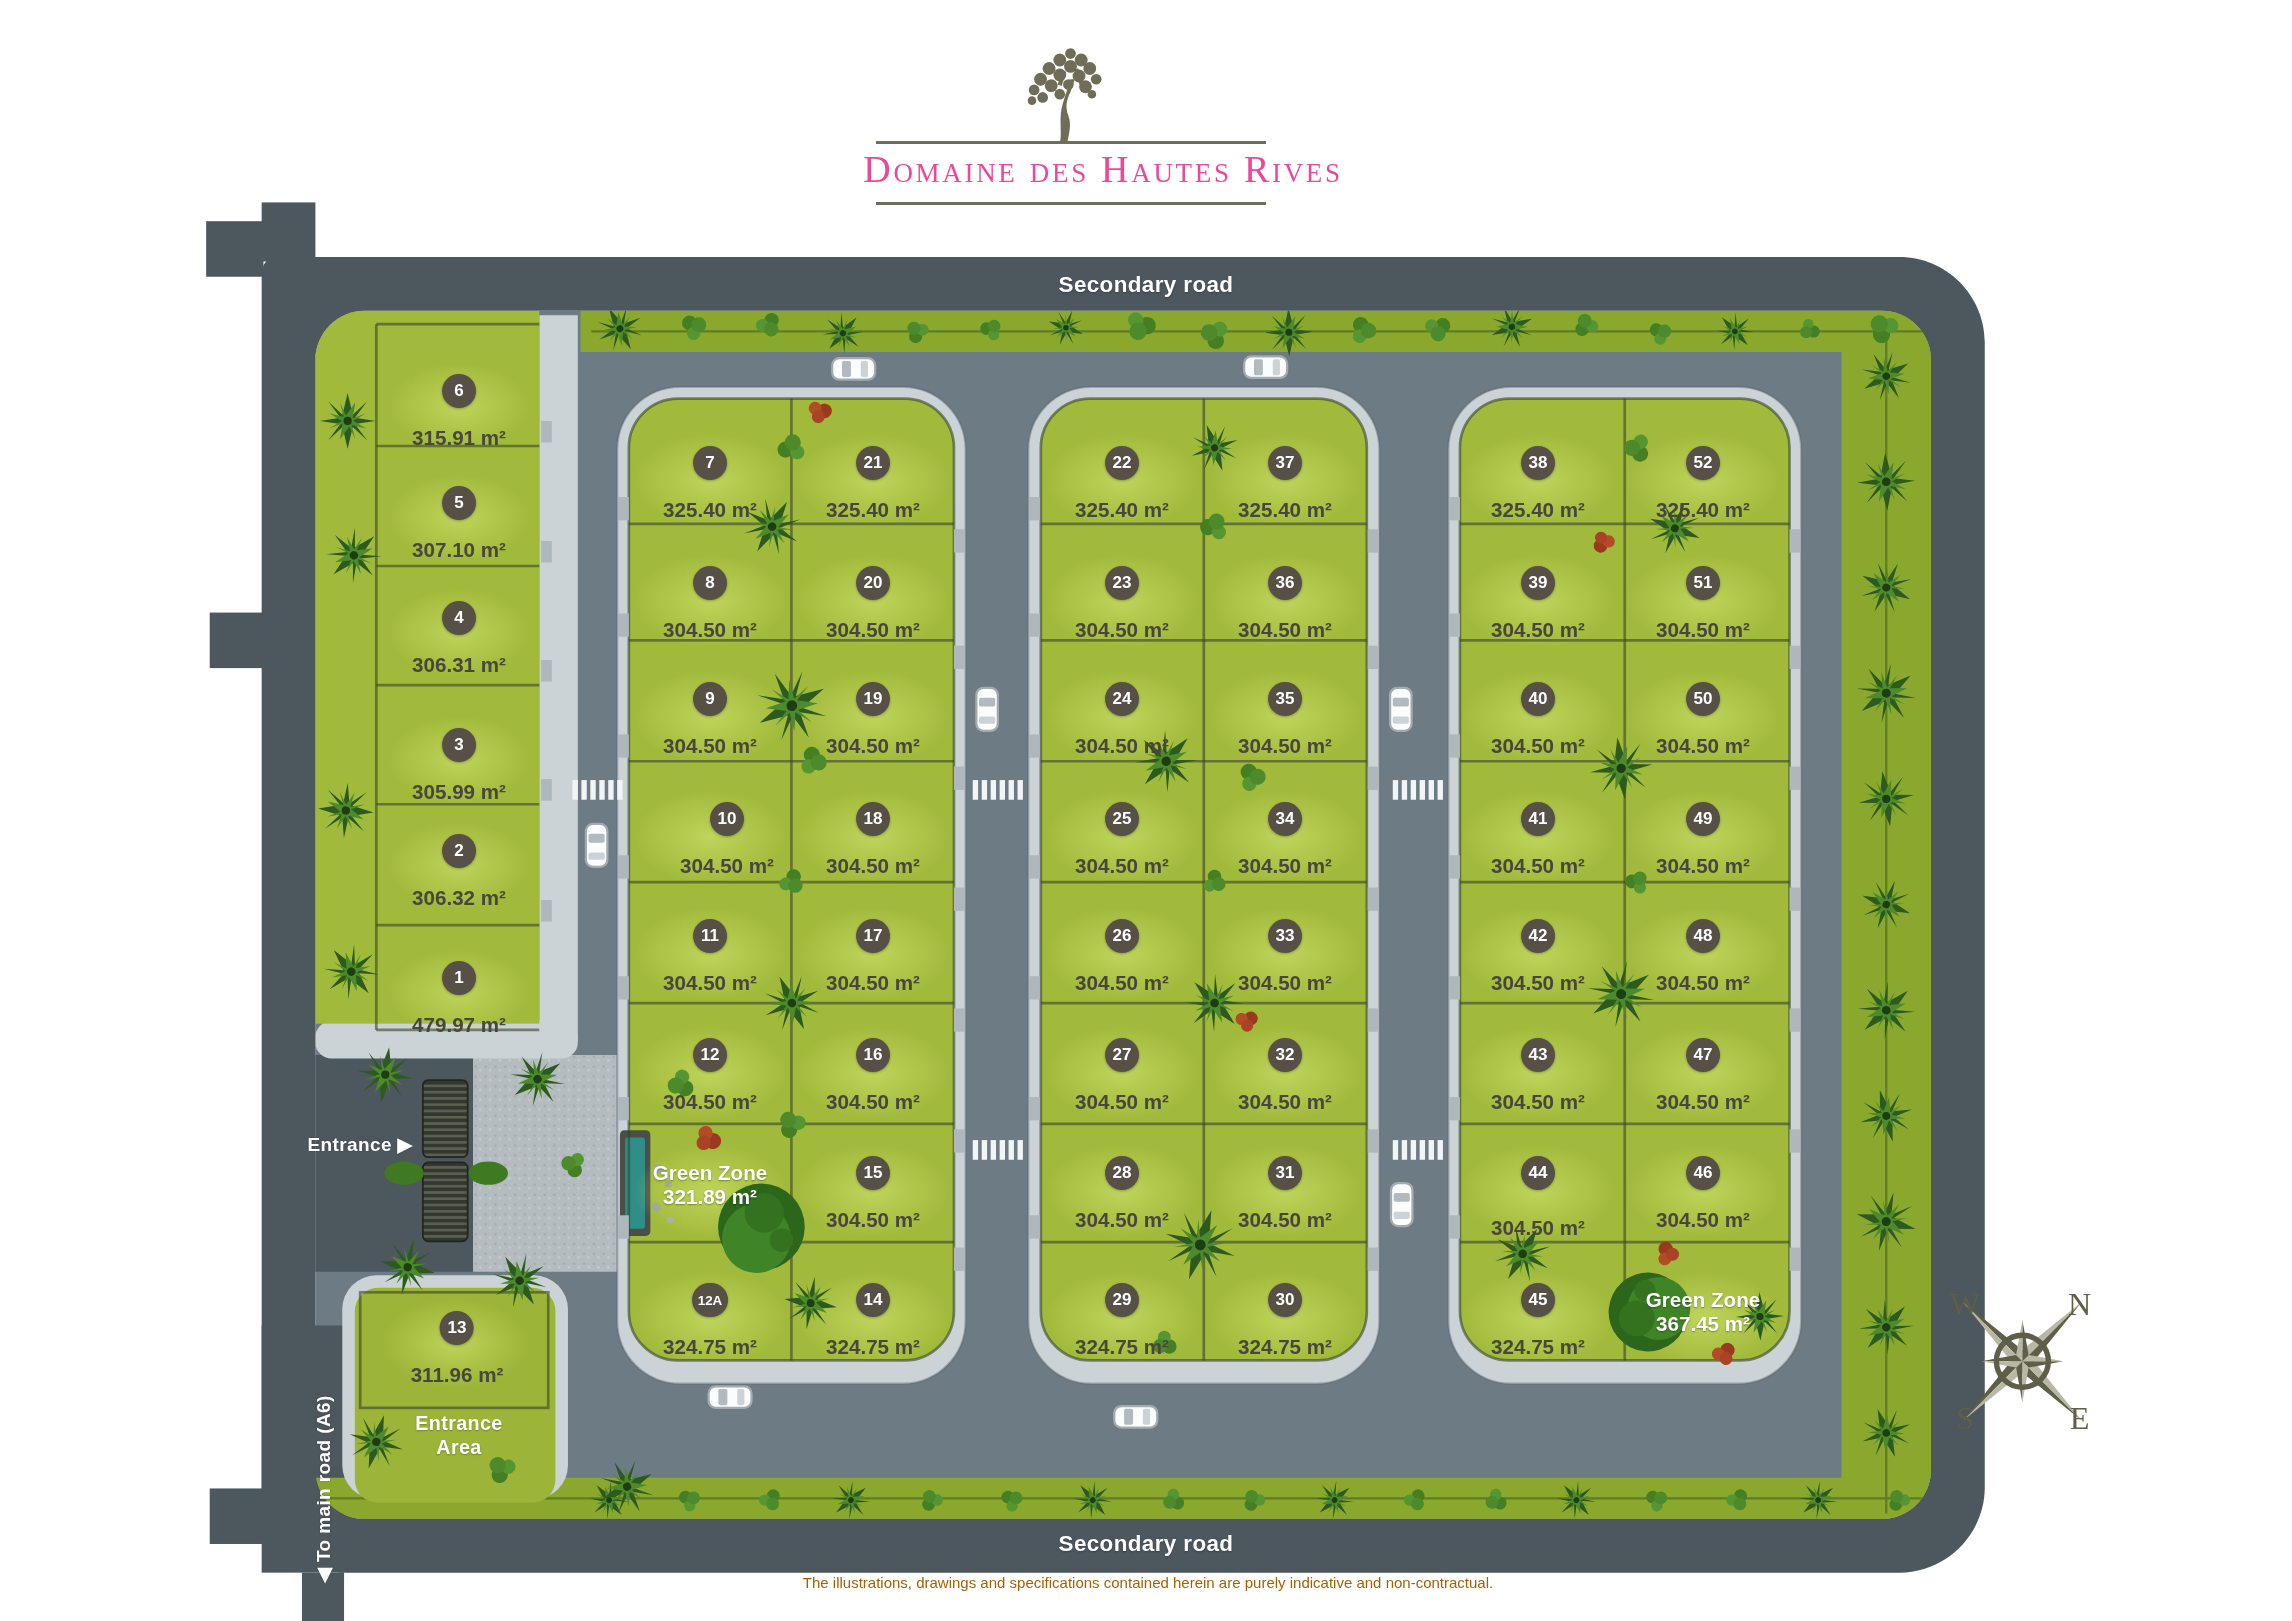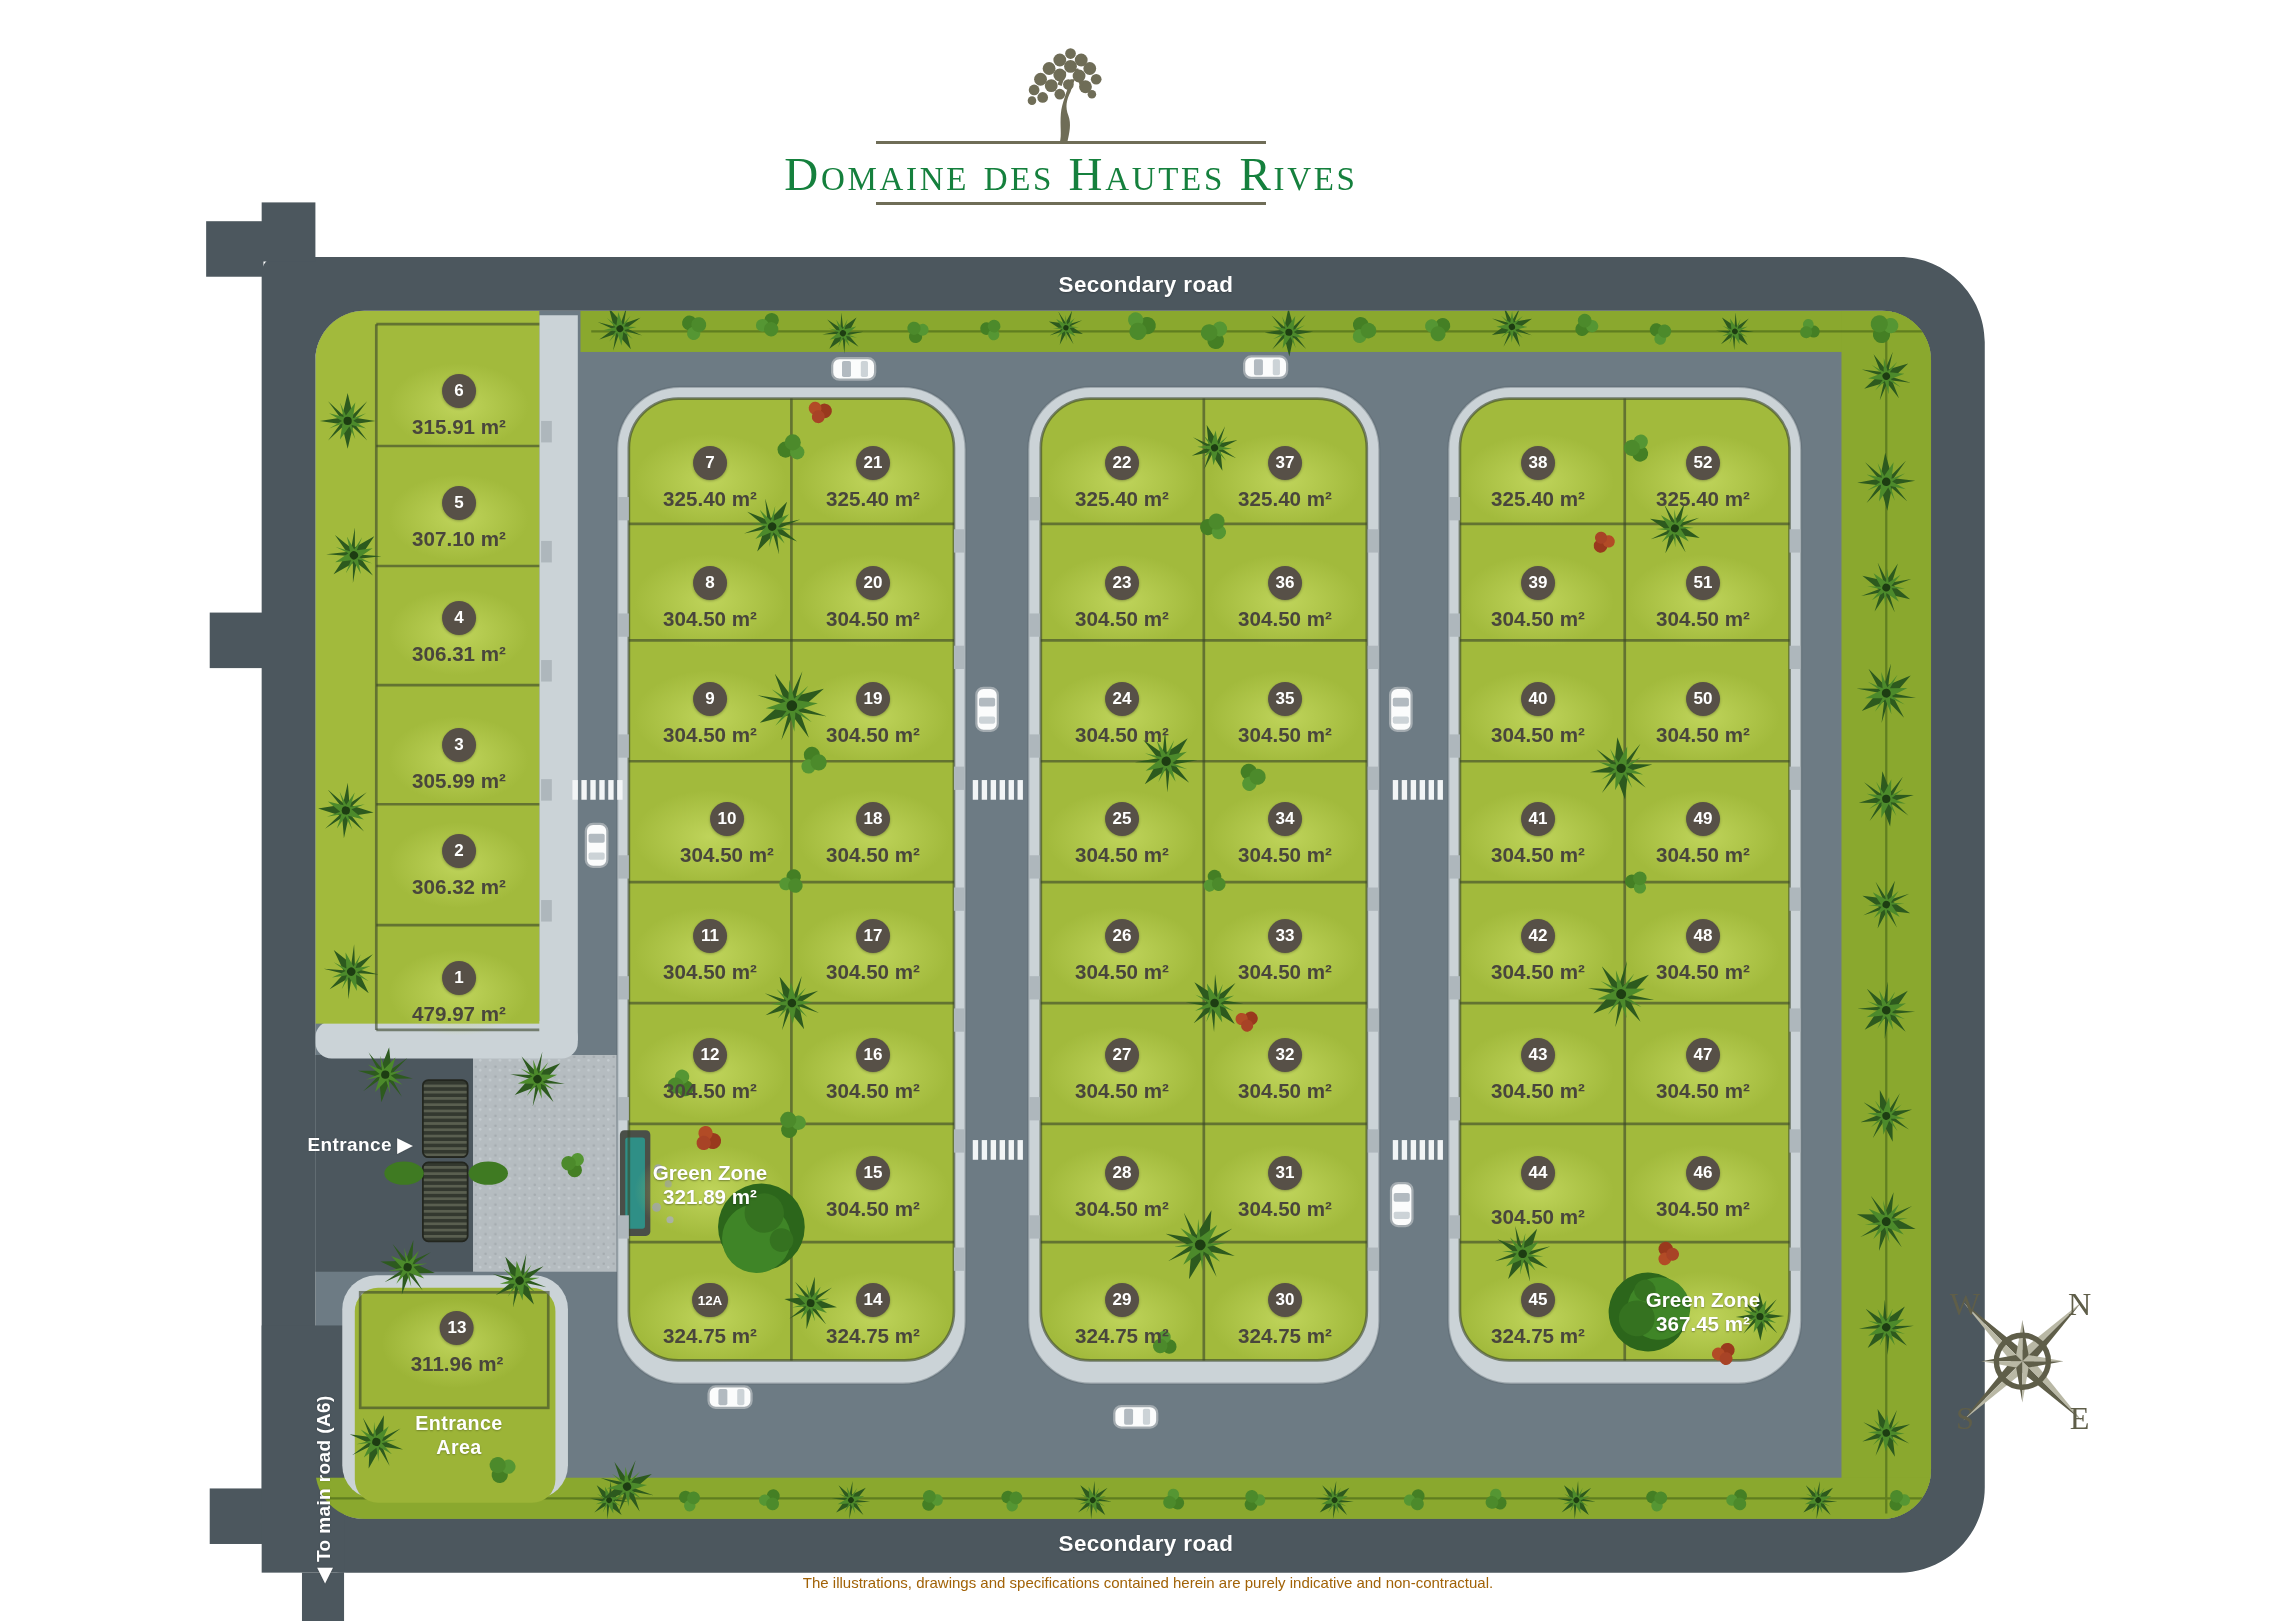--- a/index.html
+++ b/index.html
@@ -3,36 +3,36 @@
 <meta charset="utf-8">
 <style>
   html,body{margin:0;padding:0;background:#ffffff;}
   body{width:2293px;height:1621px;font-family:"Liberation Sans",sans-serif;}
   .stage{position:relative;width:2293px;height:1621px;overflow:hidden;background:#fff;}
   .stage svg.plan{position:absolute;left:0;top:0;}
   .abs{position:absolute;}
   
   .logo-line{position:absolute;height:2.7px;background:#6f6d57;}
   .logo-title{position:absolute;transform:translateX(-50%);white-space:nowrap;
-    font-family:"Liberation Serif",serif;font-variant:small-caps;font-size:47px;
-    letter-spacing:2.7px;color:#15803d;}
+    font-family:"Liberation Serif",serif;font-variant:small-caps;font-size:38px;
+    letter-spacing:2.7px;color:#ec4899;margin-left:32px;}
   
   .roadlbl{position:absolute;transform:translate(-50%,-50%);color:#fff;font-weight:bold;
     font-size:22.4px;letter-spacing:0.4px;white-space:nowrap;text-shadow:0 0.9px 1.8px rgba(0,0,0,.25);}
   .roadlbl.small{font-size:19px;}
   .rot{transform:translate(-50%,-50%) rotate(-90deg);}
   .tech{line-height:24px;text-align:center;font-size:19.7px;}
   
   .lot,.gz{position:absolute;display:flex;flex-direction:column;align-items:center;gap:1.8px;
     transform:translateX(-50%);}
   .badge{min-width:34px;height:34px;padding:0 5.4px;box-sizing:border-box;border-radius:17px;
     background:#575047;color:#fff;font-weight:bold;font-size:17px;display:flex;
     align-items:center;justify-content:center;box-shadow:0 0.9px 2.7px rgba(0,0,0,.3);}
   .badge.wide{font-size:13.4px;}
-  .larea{font-weight:bold;font-size:20.6px;color:#49463c;white-space:nowrap;margin-top:5px;}
+  .larea{font-weight:bold;font-size:20.6px;color:#49463c;white-space:nowrap;margin-top:16px;}
   .gz{color:#fff;font-weight:bold;font-size:20.6px;line-height:22.4px;text-align:center;
     text-shadow:0 0.9px 1.8px rgba(0,0,0,.35);}
   
   .disclaimer{position:absolute;transform:translateX(-50%);color:#a16207;font-size:15px;white-space:nowrap;}
 </style>
 </head>
 <body>
 
 <div class="stage">
 

